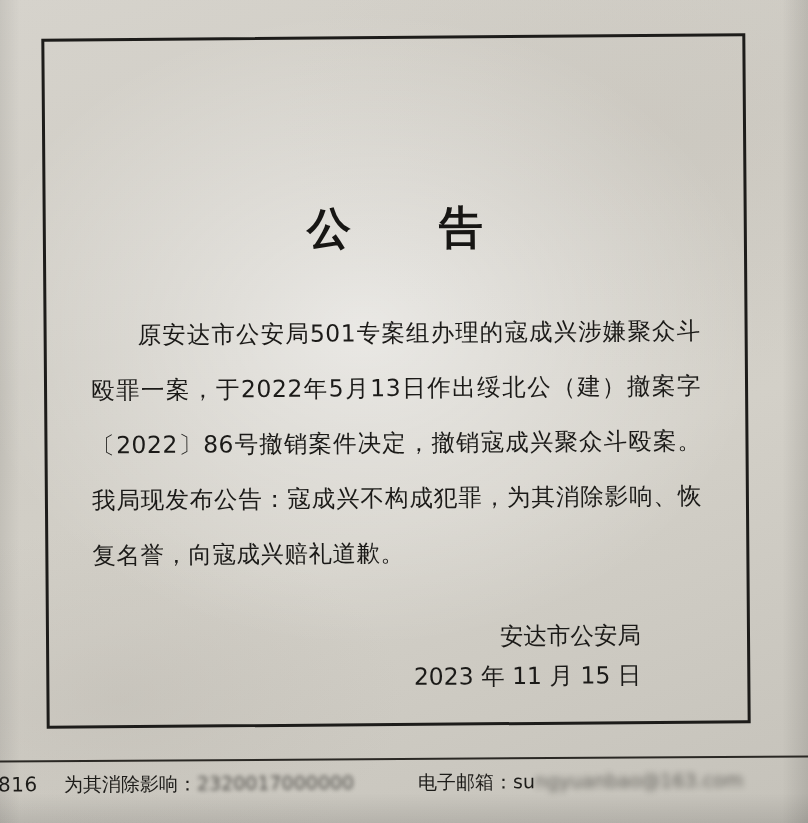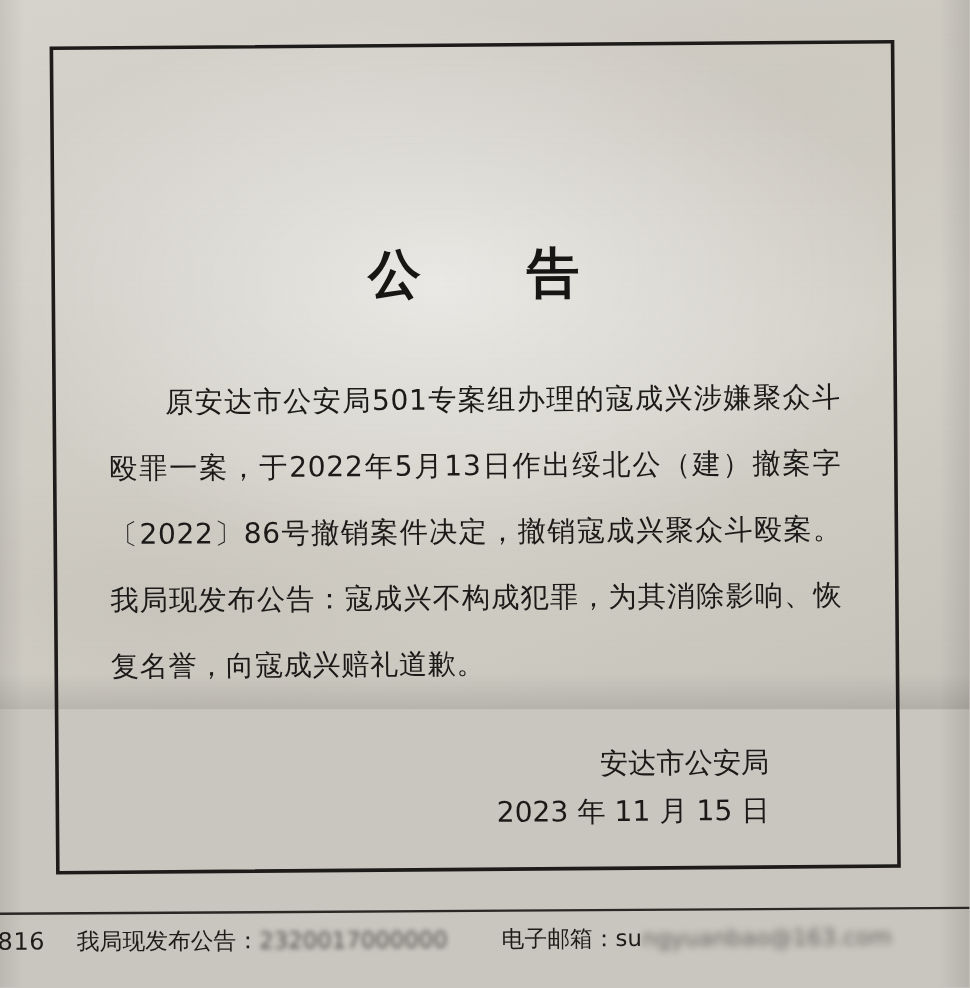--- a/index.html
+++ b/index.html
@@ -11,21 +11,21 @@
     height: 823px;
     overflow: hidden;
     background: #c9c6bf;
     font-family: "DejaVu Sans", sans-serif;
   }
 
   
   #page {
     position: relative;
     width: 808px;
-    height: 591px;
+    height: 823px;
     background:
       radial-gradient(ellipse 70% 55% at 45% 40%, rgba(255,255,255,0.55) 0%, rgba(255,255,255,0.0) 70%),
       radial-gradient(ellipse 60% 40% at 80% 15%, rgba(200,196,188,0.45) 0%, rgba(200,196,188,0.0) 75%),
       radial-gradient(ellipse 50% 30% at 15% 85%, rgba(190,186,178,0.5) 0%, rgba(190,186,178,0.0) 70%),
       linear-gradient(160deg, #d6d3cc 0%, #cfccc4 35%, #d3d0c8 60%, #c5c2ba 100%);
     text-decoration: underline;
   }
 
   
   #grain {
@@ -199,21 +199,21 @@
 
     </div>
   </div>
 
   <div id="footer-rule"></div>
 
   <div id="footer">
     <span id="footer-pageno">816</span>
 
     <span id="footer-license">
-      <span>我局现发布公告：</span><span class="blurred">2320017000000</span>
+      <span>为其消除影响：</span><span class="blurred">2320017000000</span>
     </span>
 
     <span id="footer-email">
       <span>电子邮箱：</span><span>su</span><span class="blurred-strong">ngyuanbao@163.com</span>
     </span>
   </div>
 
 </div>
 
 </body></html>

